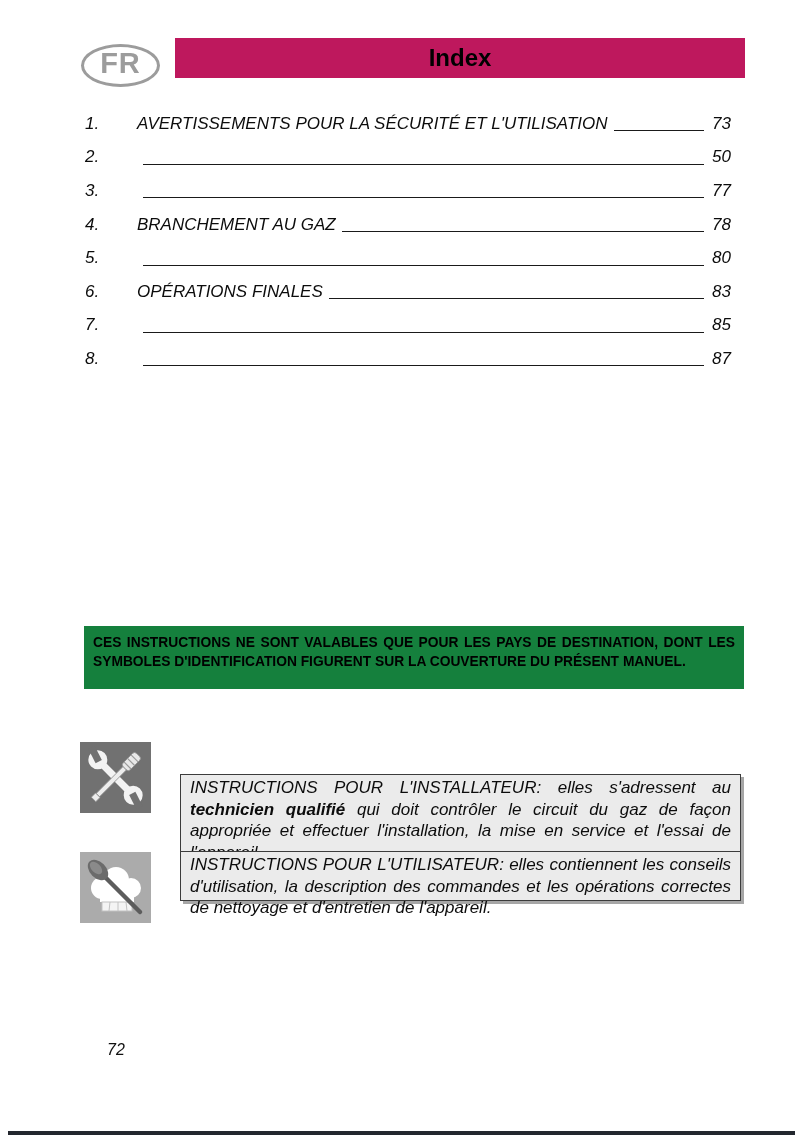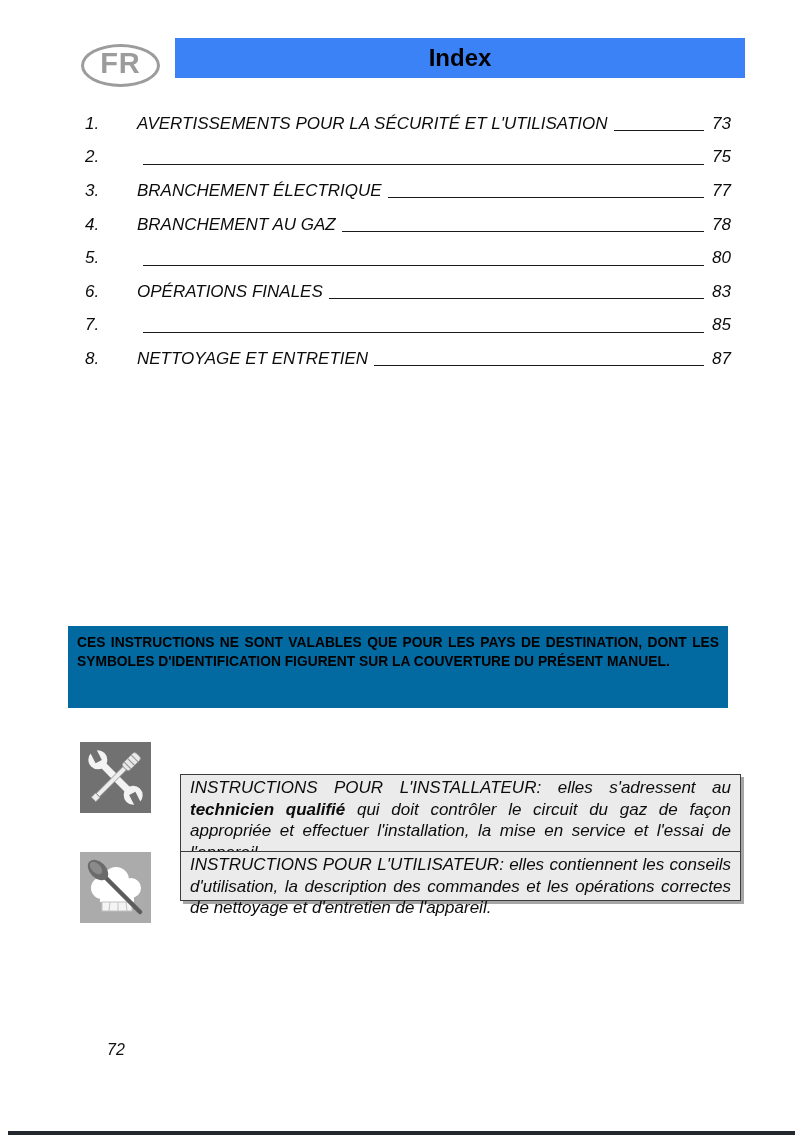--- a/index.html
+++ b/index.html
@@ -23,21 +23,21 @@
     display: flex; align-items: flex-start; justify-content: center;
     color: #9c9c9c;
     font-weight: bold;
     font-size: 29px;
     letter-spacing: 1px;
   }
   .header-bar {
     position: absolute;
     left: 175px; top: 38px;
     width: 570px; height: 40px;
-    background: #3b82f6;
+    background: #be185d;
     display: flex; align-items: center; justify-content: center;
   }
   .header-title {
     font-weight: bold;
     font-size: 24px;
     color: #000;
   }
 
   
   .toc {
@@ -62,23 +62,23 @@
     border-bottom: 1.8px solid #1a1a1a;
     margin: 0 8px 0 6px;
     position: relative;
     top: 7px;
   }
   .toc-page { flex: 0 0 32px; text-align: left; }
 
   
   .notice-box {
     position: absolute;
-    left: 68px; top: 626px;
-    width: 660px; height: 82px;
-    background: #0369a1;
+    left: 84px; top: 626px;
+    width: 660px; height: 63px;
+    background: #15803d;
     padding: 7px 9px;
     font-weight: bold;
     font-size: 13.8px;
     line-height: 19px;
     text-align: justify;
     color: #000;
   }
 
   
   .block-icon {
@@ -138,25 +138,24 @@
   <div class="toc">
     <div class="toc-row">
       <span class="toc-num">1.</span>
       <span class="toc-title">AVERTISSEMENTS POUR LA SÉCURITÉ ET L'UTILISATION</span>
       <span class="toc-leader"></span>
       <span class="toc-page">73</span>
     </div>
     <div class="toc-row">
       <span class="toc-num">2.</span>
       <span class="toc-leader"></span>
-      <span class="toc-page">75</span>
+      <span class="toc-page">50</span>
     </div>
     <div class="toc-row">
       <span class="toc-num">3.</span>
-      <span class="toc-title">BRANCHEMENT ÉLECTRIQUE</span>
       <span class="toc-leader"></span>
       <span class="toc-page">77</span>
     </div>
     <div class="toc-row">
       <span class="toc-num">4.</span>
       <span class="toc-title">BRANCHEMENT AU GAZ</span>
       <span class="toc-leader"></span>
       <span class="toc-page">78</span>
     </div>
     <div class="toc-row">
@@ -170,21 +169,20 @@
       <span class="toc-leader"></span>
       <span class="toc-page">83</span>
     </div>
     <div class="toc-row">
       <span class="toc-num">7.</span>
       <span class="toc-leader"></span>
       <span class="toc-page">85</span>
     </div>
     <div class="toc-row">
       <span class="toc-num">8.</span>
-      <span class="toc-title">NETTOYAGE ET ENTRETIEN</span>
       <span class="toc-leader"></span>
       <span class="toc-page">87</span>
     </div>
   </div>
 
   <div class="notice-box">
     <span>CES INSTRUCTIONS NE SONT VALABLES QUE POUR LES PAYS DE DESTINATION, DONT LES SYMBOLES D'IDENTIFICATION FIGURENT SUR LA COUVERTURE DU PRÉSENT MANUEL.</span>
   </div>
 
   <svg class="block-icon icon-installer" viewBox="0 0 71 71" xmlns="http://www.w3.org/2000/svg">

